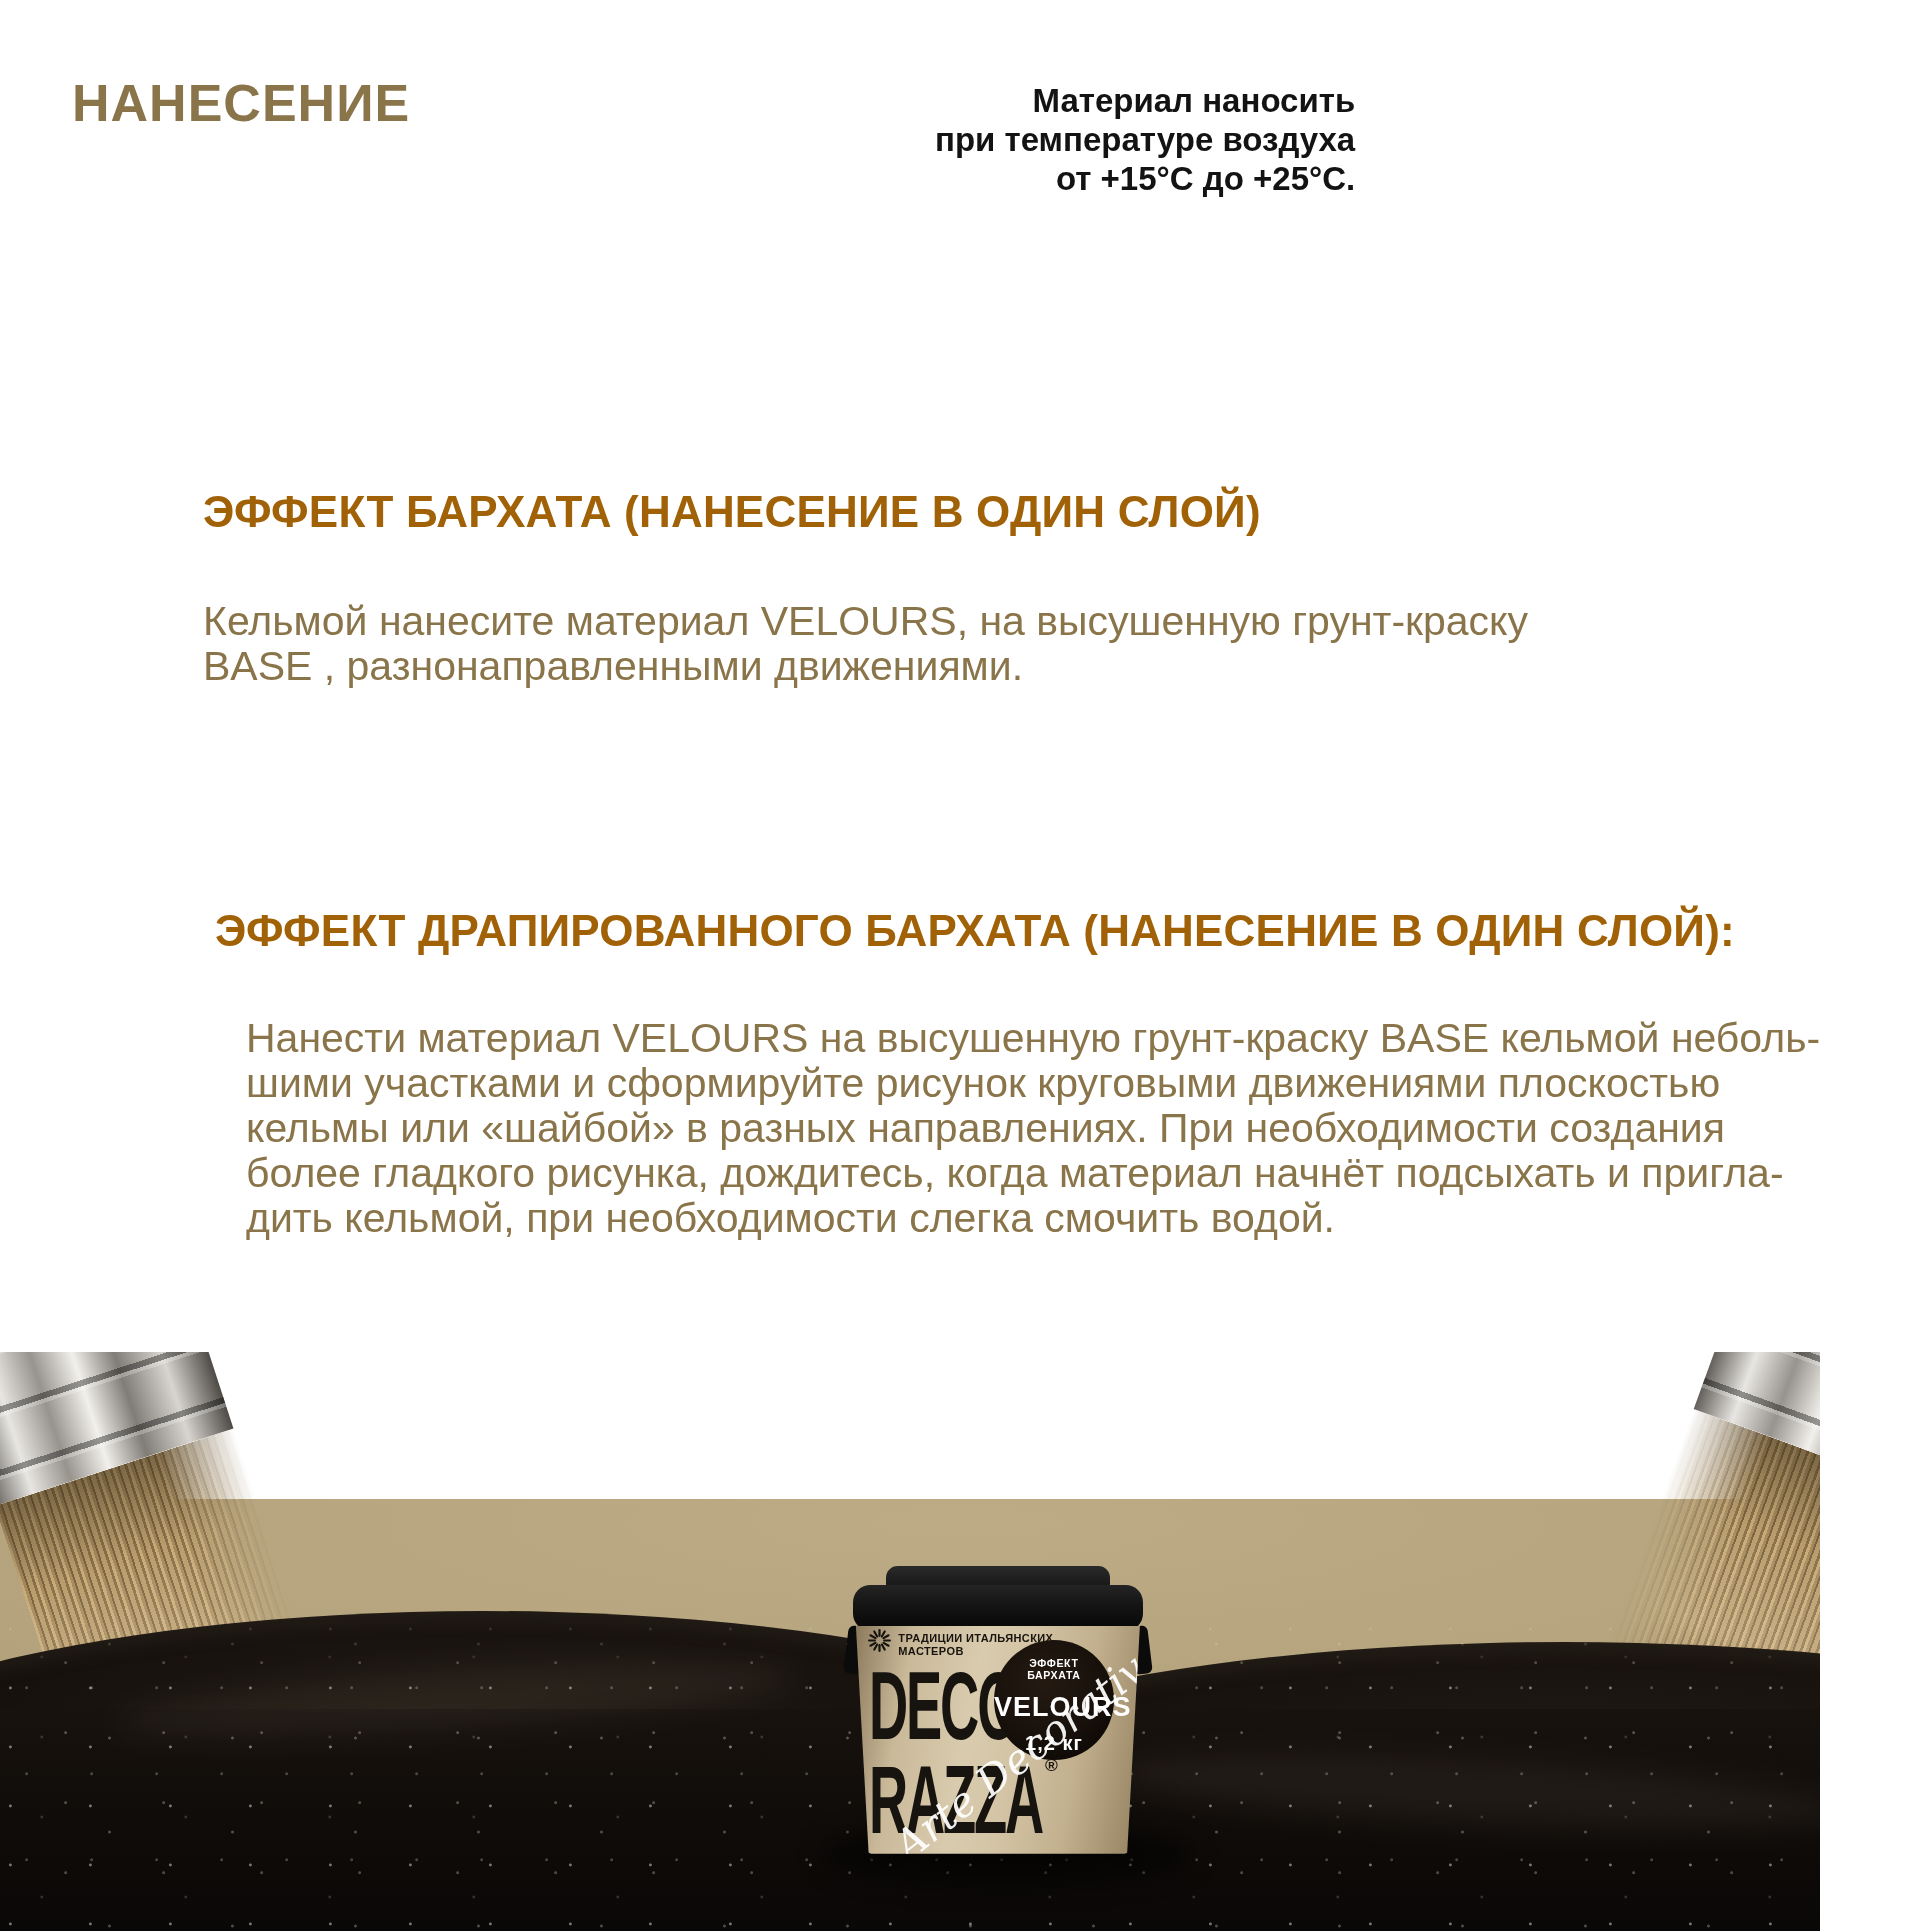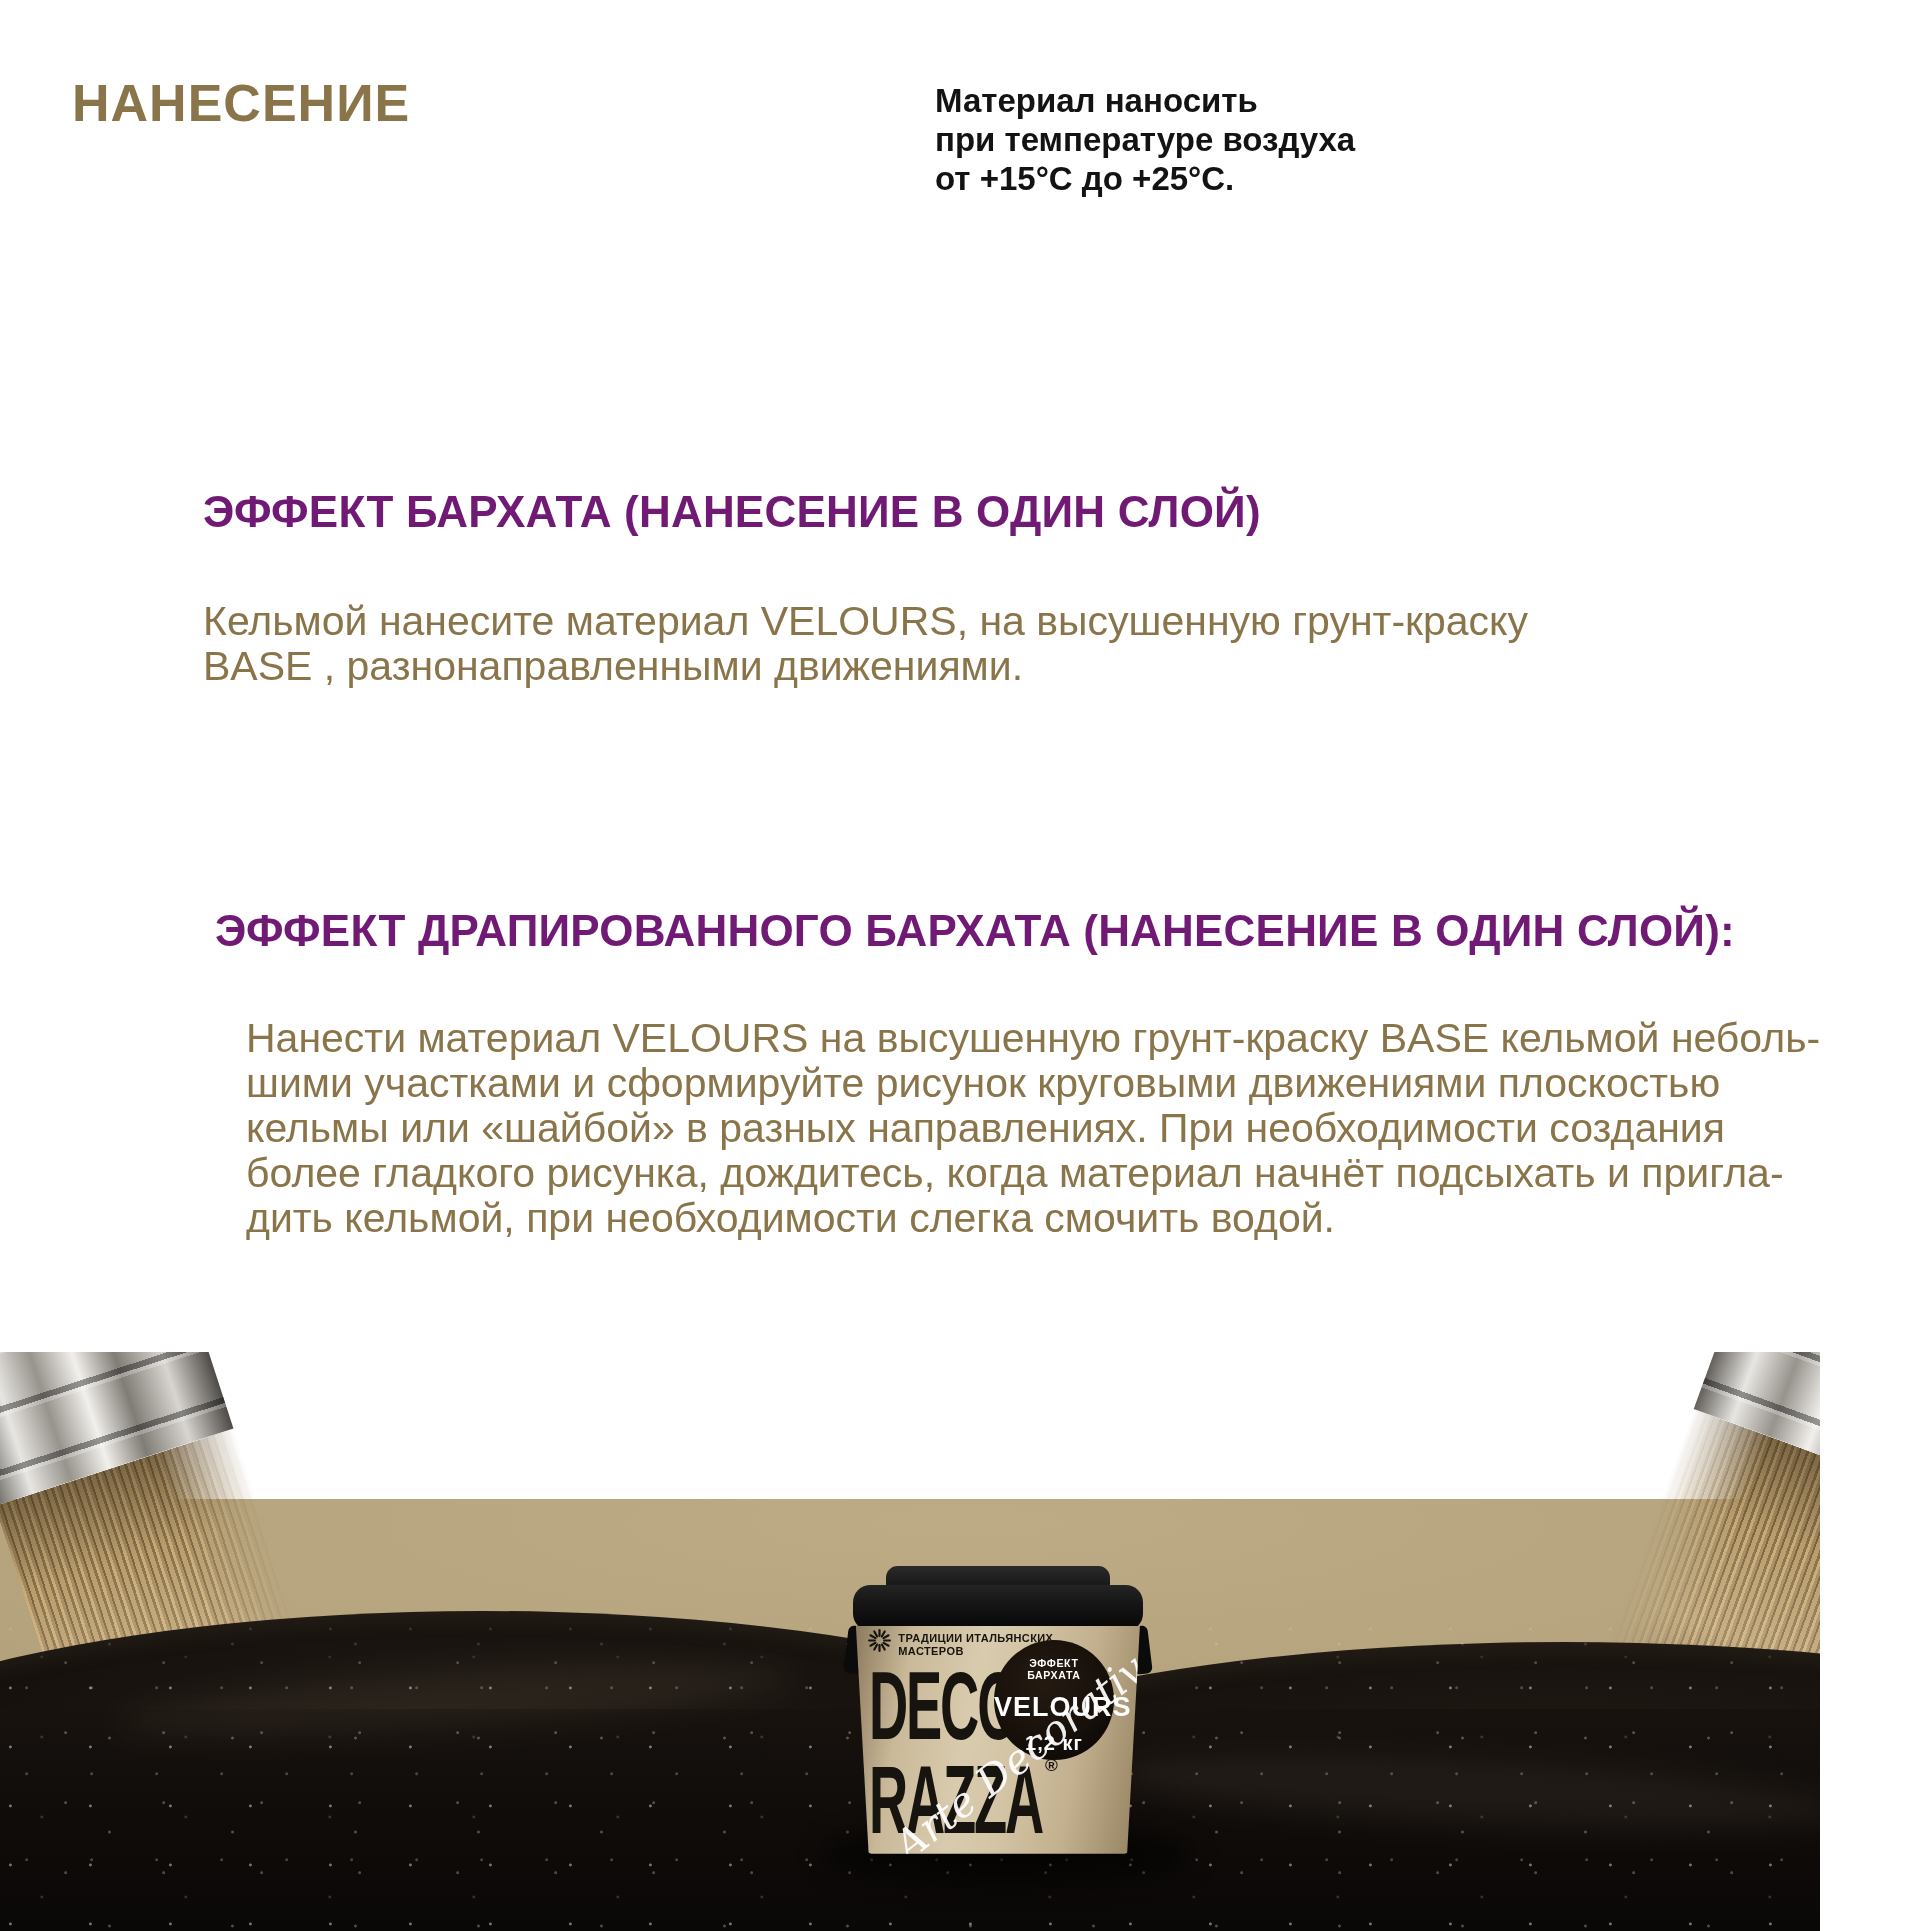--- a/index.html
+++ b/index.html
@@ -4,25 +4,25 @@
 <style>
   html,body{margin:0;padding:0;background:#fff;}
   body{width:1931px;height:1931px;font-family:"Liberation Sans",sans-serif;}
   .canvas{position:relative;width:1820px;height:1931px;background:#fff;overflow:hidden;}
 
   
   .page-title{position:absolute;left:72px;top:73px;font-size:52px;font-weight:700;
     letter-spacing:1px;color:#8A7449;}
   .note{position:absolute;top:81px;font-size:33px;line-height:39px;font-weight:700;
     color:#131313;white-space:pre-line;}
-  .note-temp{left:935px;}
+  .note-temp{left:935px;text-align:right;}
   .note-hum{left:1499px;}
 
   
-  .sec-heading{position:absolute;left:203px;font-size:44px;font-weight:700;color:#701a75;
+  .sec-heading{position:absolute;left:203px;font-size:44px;font-weight:700;color:#a16207;
     letter-spacing:0.2px;white-space:pre-line;text-align:right;}
   .sec-heading.h1{top:487px;}
   .sec-heading.h2{top:906px;margin-left:12px;}
   .sec-body{position:absolute;left:203px;width:1641px;font-size:41px;line-height:45px;
     color:#8A7449;white-space:pre-line;}
   .sec-body.b1{top:599px;}
   .sec-body.b2{top:1016px;margin-left:43px;}
 
   
   .photo{position:absolute;left:0;top:1352px;width:1931px;height:579px;background:#fff;overflow:hidden;}

